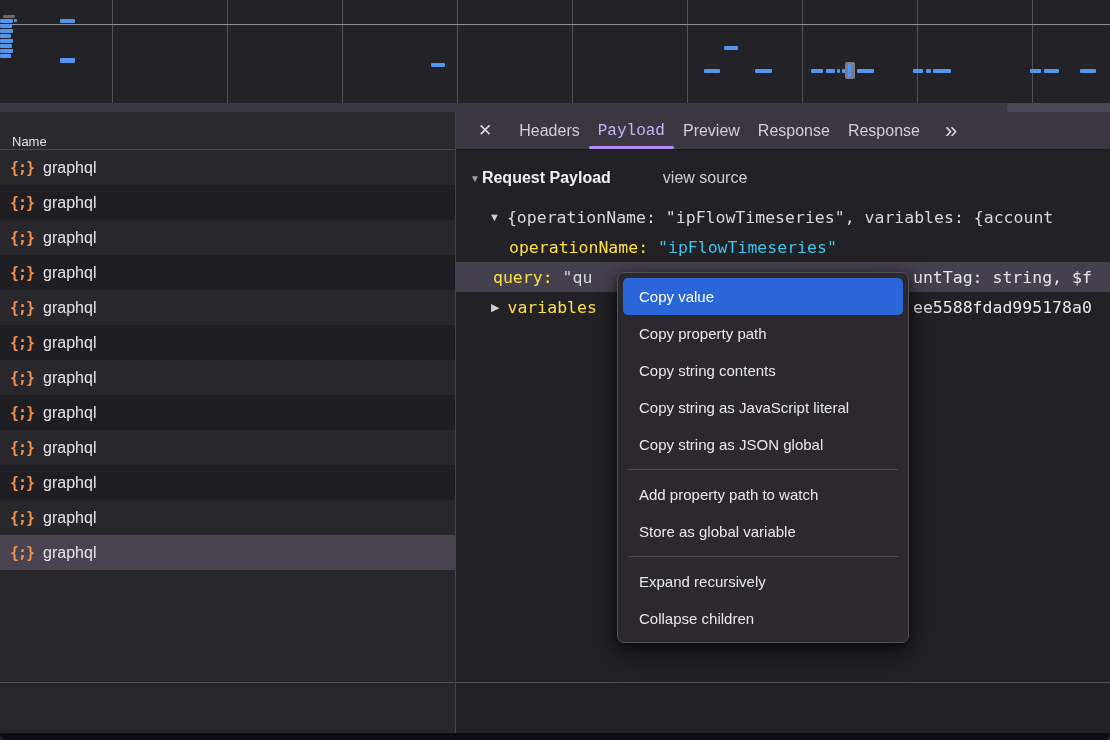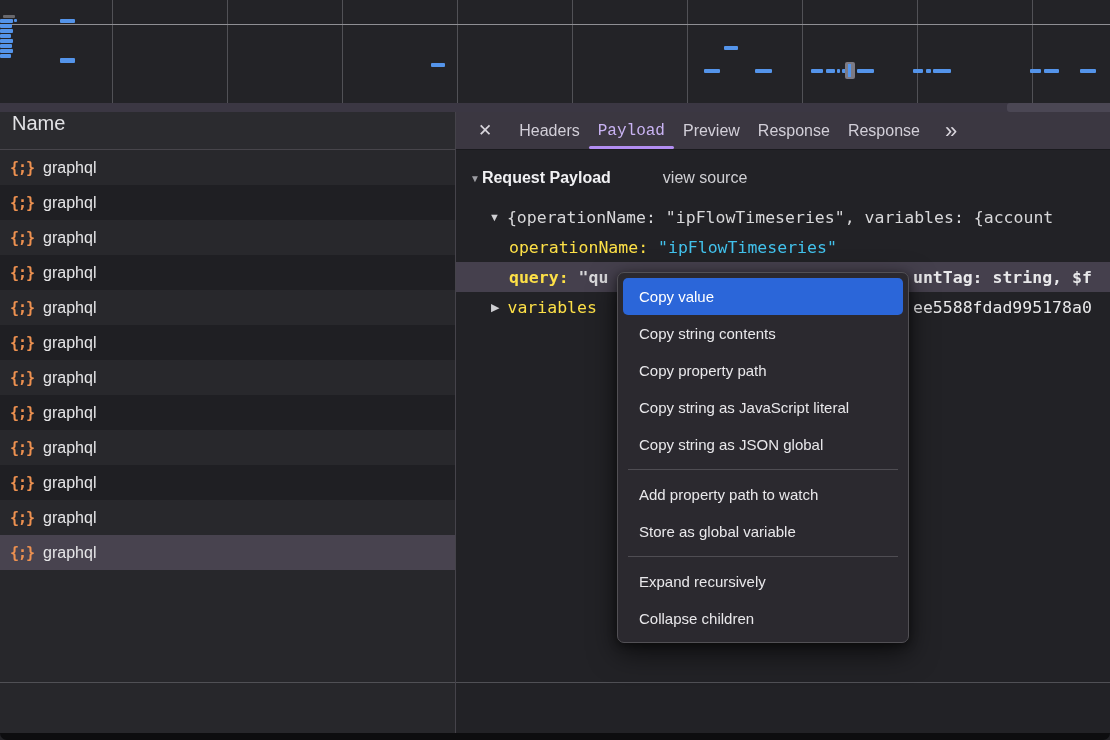--- a/index.html
+++ b/index.html
@@ -20,23 +20,23 @@
   .ov-bar{position:absolute;border-radius:1px;}
   .ov-graybar{position:absolute;left:3px;top:15px;width:12px;height:3px;background:#68686d;border-radius:1px;}
   .hover-marker{position:absolute;left:845px;top:62px;width:10px;height:17px;background:#7c7a84;border-radius:2px;}
   .hover-marker .hline2{position:absolute;left:3px;top:2px;width:3px;height:13px;}
   
   .strip{position:absolute;left:0;top:103px;width:1110px;height:9px;background:#3b3743;}
   .strip-seg{position:absolute;left:1007px;top:0;width:103px;height:9px;background:#4b4754;border-radius:3px 0 0 3px;}
   
   .left-panel{position:absolute;left:0;top:112px;width:455px;height:621px;background:#27272b;}
   .name-header{
-    height:38px;display:flex;align-items:flex-start;padding-left:12px;
+    height:38px;display:flex;align-items:flex-end;padding-left:12px;
     background:#2b2b2f;border-bottom:1px solid #47454b;
-    color:#e2e2e5;font-size:20px;
+    color:#e2e2e5;font-size:13px;
   }
   .req-row{height:35px;display:flex;align-items:center;padding-left:10px;color:#e6e6e8;font-size:16px;}
   .req-row:nth-child(odd){background:#28282c;}
   .req-row:nth-child(even){background:#1f1f23;}
   .req-row.selected{background:#48434f;}
   .json-ic{
     color:#ee9150;font-family:"DejaVu Sans Mono",monospace;
     font-size:15px;font-weight:bold;letter-spacing:-1px;margin-right:9px;
   }
   
@@ -60,21 +60,21 @@
   .view-source{color:#cfcfd3;font-size:16px;margin-left:52px;}
   .t-line{
     position:relative;height:30px;display:flex;align-items:center;
     font-family:"DejaVu Sans Mono",monospace;font-size:16.5px;color:#d8d8da;
     white-space:pre;
   }
   .t-line .tw{color:#cfcfd2;font-size:11px;font-family:"Liberation Sans",sans-serif;}
   .l1{padding-left:33px;margin-top:9px;}
   .l1 .tw{margin-right:7px;}
   .l2{padding-left:53px;}
-  .l3{padding-left:53px;background:#45404d;font-weight:bold;}
+  .l3{padding-left:37px;background:#45404d;}
   .l4{padding-left:35px;}
   .l4 .tw{margin-right:8px;}
   .k{color:#fde047;}
   .s{color:#42c2ec;}
   .frag{position:absolute;left:457px;top:0;height:30px;display:flex;align-items:center;color:#e8e8ea;}
   
   .h-divider{position:absolute;left:0;top:682px;width:1110px;height:1px;background:#505055;z-index:3;}
   .v-divider{position:absolute;left:455px;top:112px;width:1px;height:621px;background:#45434a;z-index:3;}
   .bottom-bar{position:absolute;left:0;top:733px;width:1110px;height:7px;background:#0d0d0f;border-radius:0 0 7px 7px;}
   
@@ -230,22 +230,22 @@
         <span class="frag">ee5588fdad995178a0</span>
       </div>
     </div>
   </div>
 
   <div class="h-divider"></div>
   <div class="v-divider"></div>
 
   <div class="context-menu" id="context-menu">
       <div class="menu-item highlighted">Copy value</div>
+      <div class="menu-item">Copy property path</div>
       <div class="menu-item">Copy string contents</div>
-      <div class="menu-item">Copy property path</div>
       <div class="menu-item">Copy string as JavaScript literal</div>
       <div class="menu-item">Copy string as JSON global</div>
       <div class="menu-sep"></div>
       <div class="menu-item">Add property path to watch</div>
       <div class="menu-item">Store as global variable</div>
       <div class="menu-sep"></div>
       <div class="menu-item">Expand recursively</div>
       <div class="menu-item">Collapse children</div>
     </div>
 

